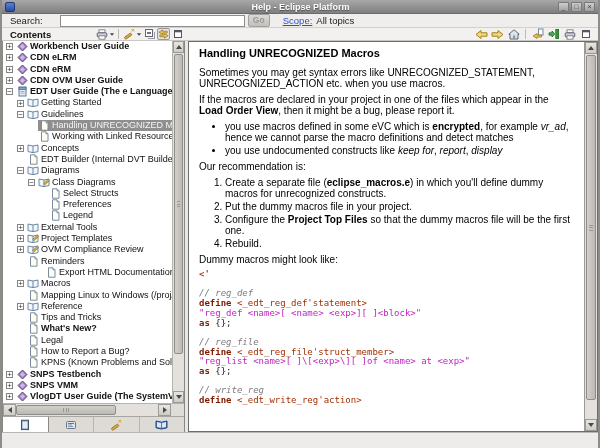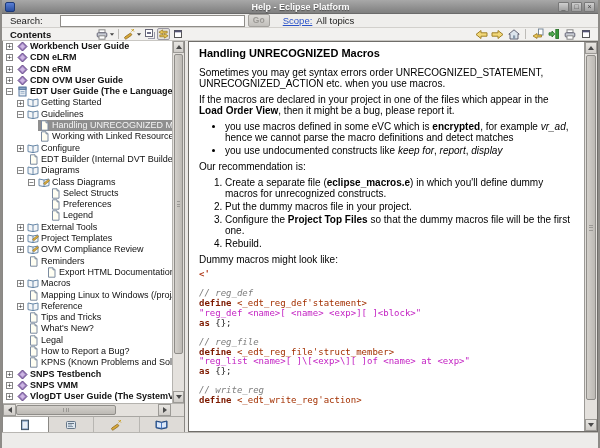--- a/index.html
+++ b/index.html
@@ -359,21 +359,21 @@
             </div>
             <div class="trow" style="padding-left: 14px;">
               <span class="expander">+</span>
               <span class="hl">
                 <span class="ticon">
                   <svg width="12" height="11" viewBox="0 0 12 11">
                     <path d="M1 2 L6 3 L11 2 L11 8.6 L6 9.6 L1 8.6 Z" fill="#f4f6f8" stroke="#6888a8"></path>
                     <line x1="6" y1="3" x2="6" y2="9.6" stroke="#6888a8"></line>
                   </svg>
                 </span>
-                <span class="tlabel">Configure</span>
+                <span class="tlabel">Concepts</span>
               </span>
             </div>
             <div class="trow" style="padding-left: 14px;">
               <span class="exp-spacer"></span>
               <span class="hl">
                 <span class="ticon">
                   <svg width="11" height="11" viewBox="0 0 11 11">
                     <path d="M2.5 0.8 H7 L9 2.8 V10.2 H2.5 Z" fill="#fffef2" stroke="#7a8aa0"></path>
                     <path d="M7 0.8 L7 2.8 L9 2.8" fill="#e8e4c8" stroke="#7a8aa0"></path>
                   </svg>
@@ -551,21 +551,21 @@
               <span class="hl">
                 <span class="ticon">
                   <svg width="11" height="11" viewBox="0 0 11 11">
                     <path d="M2.5 0.8 H7 L9 2.8 V10.2 H2.5 Z" fill="#fffef2" stroke="#7a8aa0"></path>
                     <path d="M7 0.8 L7 2.8 L9 2.8" fill="#e8e4c8" stroke="#7a8aa0"></path>
                   </svg>
                 </span>
                 <span class="tlabel">Tips and Tricks</span>
               </span>
             </div>
-            <div class="trow" style="padding-left: 14px;">
+            <div class="trow" style="padding-left: 14px; font-weight: bold;">
               <span class="exp-spacer"></span>
               <span class="hl">
                 <span class="ticon">
                   <svg width="11" height="11" viewBox="0 0 11 11">
                     <path d="M2.5 0.8 H7 L9 2.8 V10.2 H2.5 Z" fill="#fffef2" stroke="#7a8aa0"></path>
                     <path d="M7 0.8 L7 2.8 L9 2.8" fill="#e8e4c8" stroke="#7a8aa0"></path>
                   </svg>
                 </span>
                 <span class="tlabel">What's New?</span>
               </span>
@@ -701,21 +701,21 @@
             </svg>
           </div>
       </div>
     </div>
 
     <div class="divider"></div>
 
     <div class="content-pane">
       <div class="content-body" id="content-body">
           <div class="chead">Handling UNRECOGNIZED Macros</div>
-          <p><span>Sometimes you may get syntax errors order UNRECOGNIZED_STATEMENT, UNRECOGNIZED_ACTION etc. when you use macros.</span></p>
+          <p><span>Sometimes you may get syntax errors like UNRECOGNIZED_STATEMENT, UNRECOGNIZED_ACTION etc. when you use macros.</span></p>
           <p><span>If the macros are declared in your project in one of the files which appear in the </span><span class="b">Load Order View</span><span>, then it might be a bug, please report it.</span></p>
           <ul>
             <li><span>you use macros defined in some eVC which is </span><span class="b">encrypted</span><span>, for example </span><span class="i">vr_ad</span><span>, hence we cannot parse the macro definitions and detect matches</span></li>
             <li><span>you use undocumented constructs like </span><span class="i">keep for</span><span>, </span><span class="i">report</span><span>, </span><span class="i">display</span></li>
           </ul>
           <p><span>Our recommendation is:</span></p>
           <ol>
             <li><span>Create a separate file (</span><span class="b">eclipse_macros.e</span><span>) in which you'll define dummy macros for unrecognized constructs.</span></li>
             <li><span>Put the dummy macros file in your project.</span></li>
             <li><span>Configure the </span><span class="b">Project Top Files</span><span> so that the dummy macros file will be the first one.</span></li>

